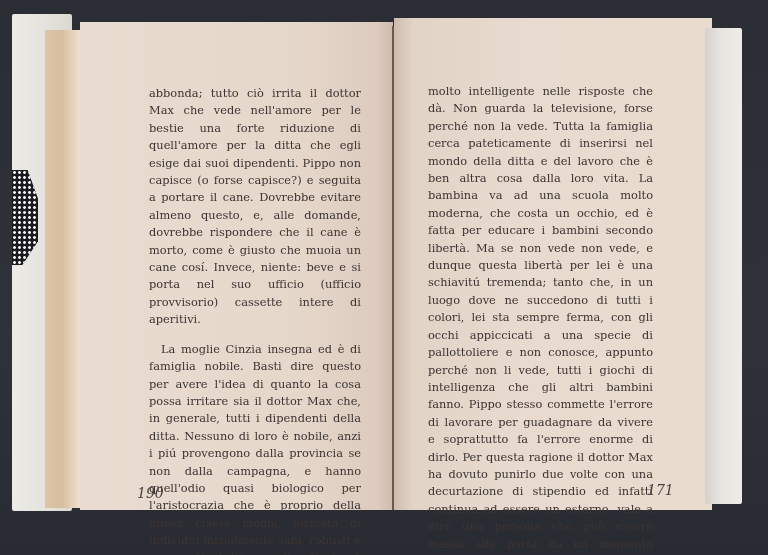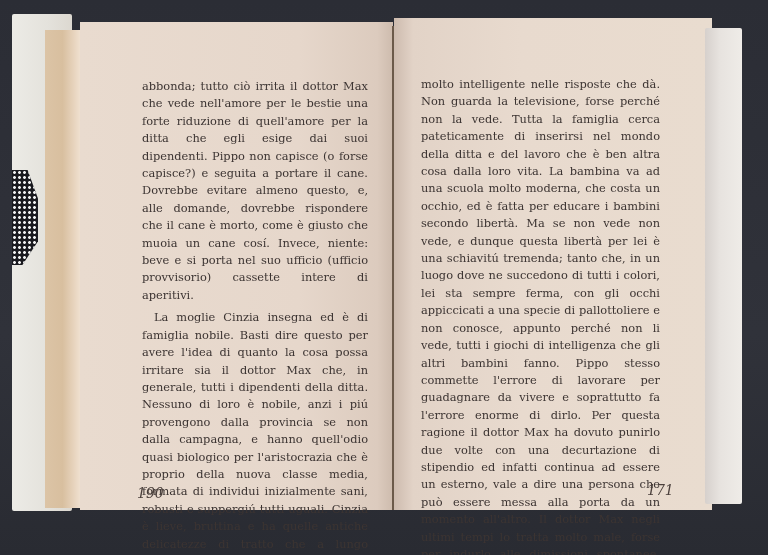--- a/index.html
+++ b/index.html
@@ -42,21 +42,21 @@
   .jacket-right {
     position:absolute; left:705px; top:28px; width:37px; height:476px;
     background:linear-gradient(90deg,#d6d0cc 0%,#e7e3df 40%,#efece8 100%);
     border-radius:2px;
   }
   .text-block {
     position:absolute;
     font-size:11.4px; line-height:17.4px; color:#3c3432;
     text-align:justify;
   }
-  .text-block p { margin:5px; }
+  .text-block p { margin:12px; }
   .indent { text-indent:12px; }
   #left-text { left:137px; top:73px; width:236px; }
   #right-text { left:416px; top:71px; width:249px; }
   .folio { position:absolute; font-size:14px; color:#4b403c;font-style:italic; }
   #folio-left { left:137px; top:485px; }
   #folio-right { left:647px; top:482px; }
 </style>
 </head>
 <body>
 

